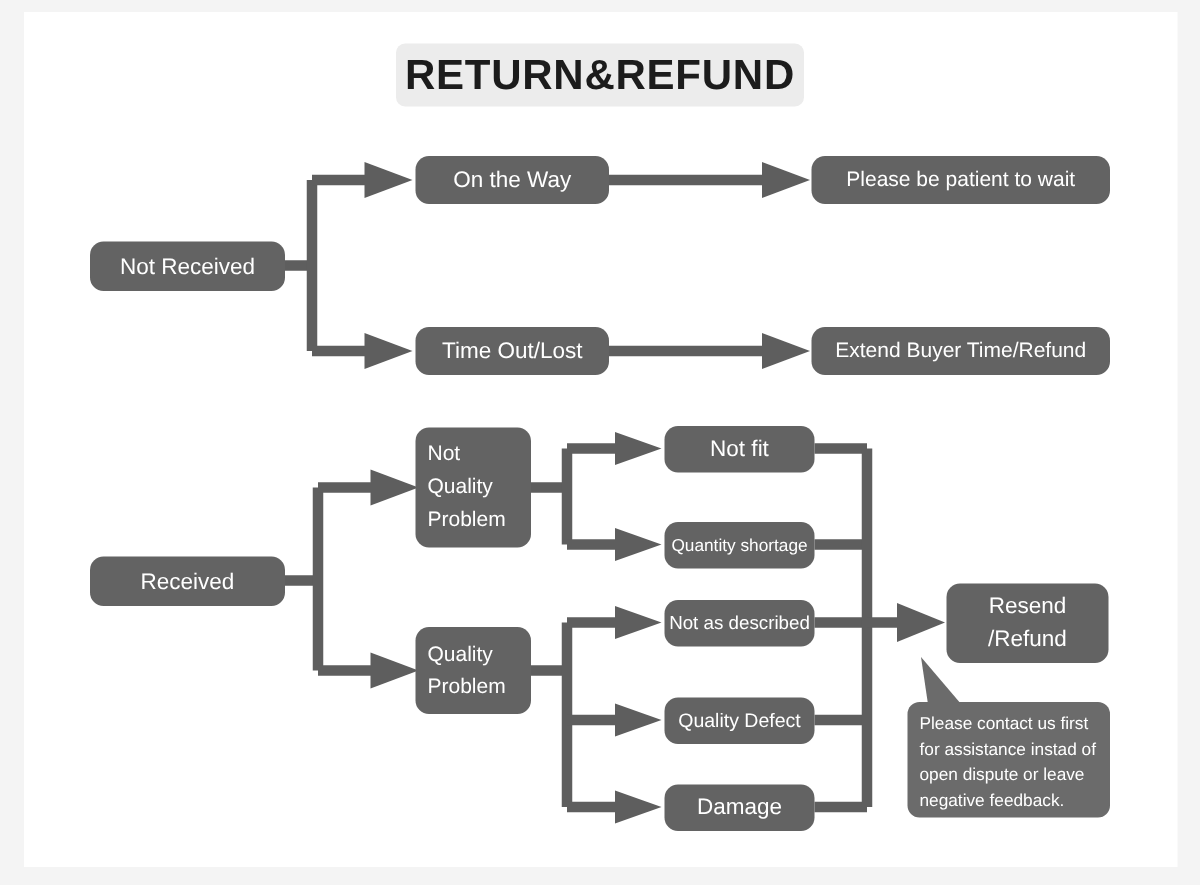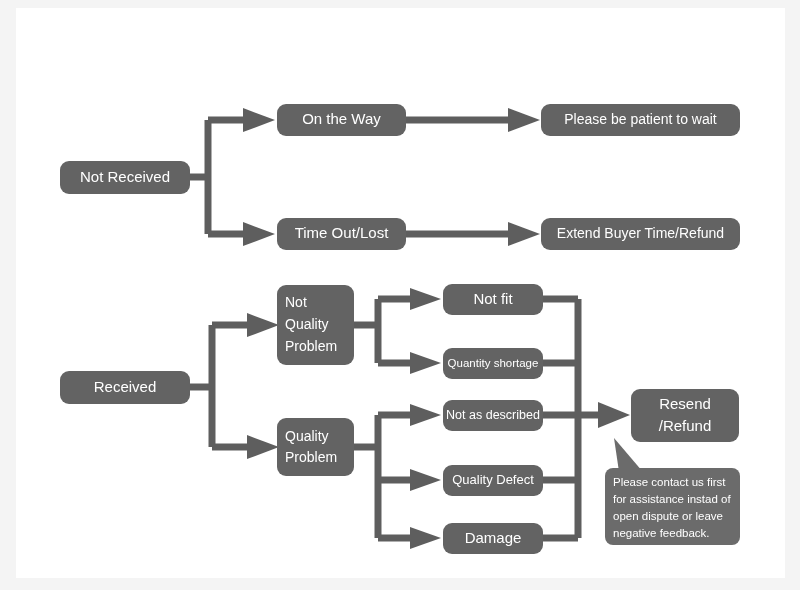--- a/index.html
+++ b/index.html
@@ -82,20 +82,23 @@
     font-family: "Liberation Sans", sans-serif;
     font-size: 11.5px;
   }
 </style>
 </head>
 <body>
 
 <div id="canvas">
   <div id="sheet"></div>
 
+  <div id="title-wrap">
+    <span id="title-text">RETURN&amp;REFUND</span>
+  </div>
 
   <svg id="flow" viewBox="0 0 800 590">
 
     <path class="conn" d="M 190 177 L 208 177"></path>
     <path class="conn" d="M 208 120 L 208 234"></path>
     <path class="conn" d="M 208 120 L 245 120"></path>
     <path class="conn" d="M 208 234 L 245 234"></path>
     <polygon class="arrow-head" points="243,108 275,120 243,132"></polygon>
     <polygon class="arrow-head" points="243,222 275,234 243,246"></polygon>
 

